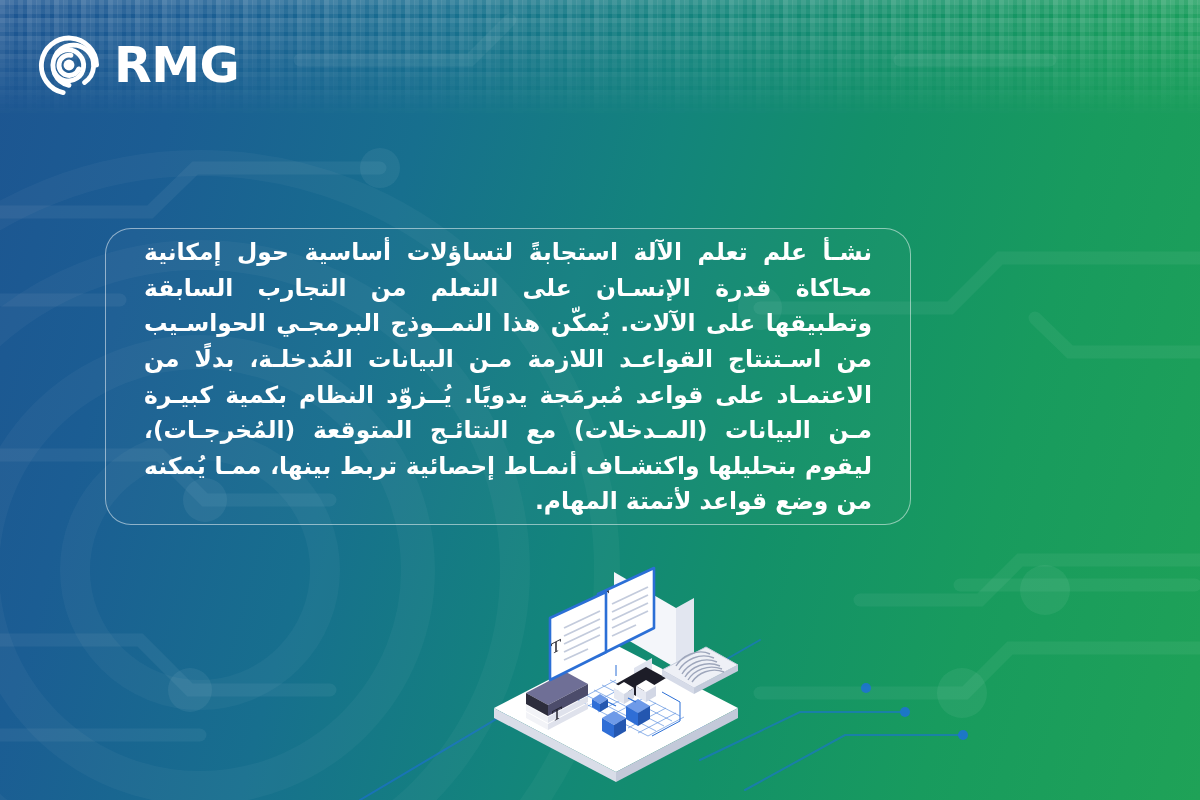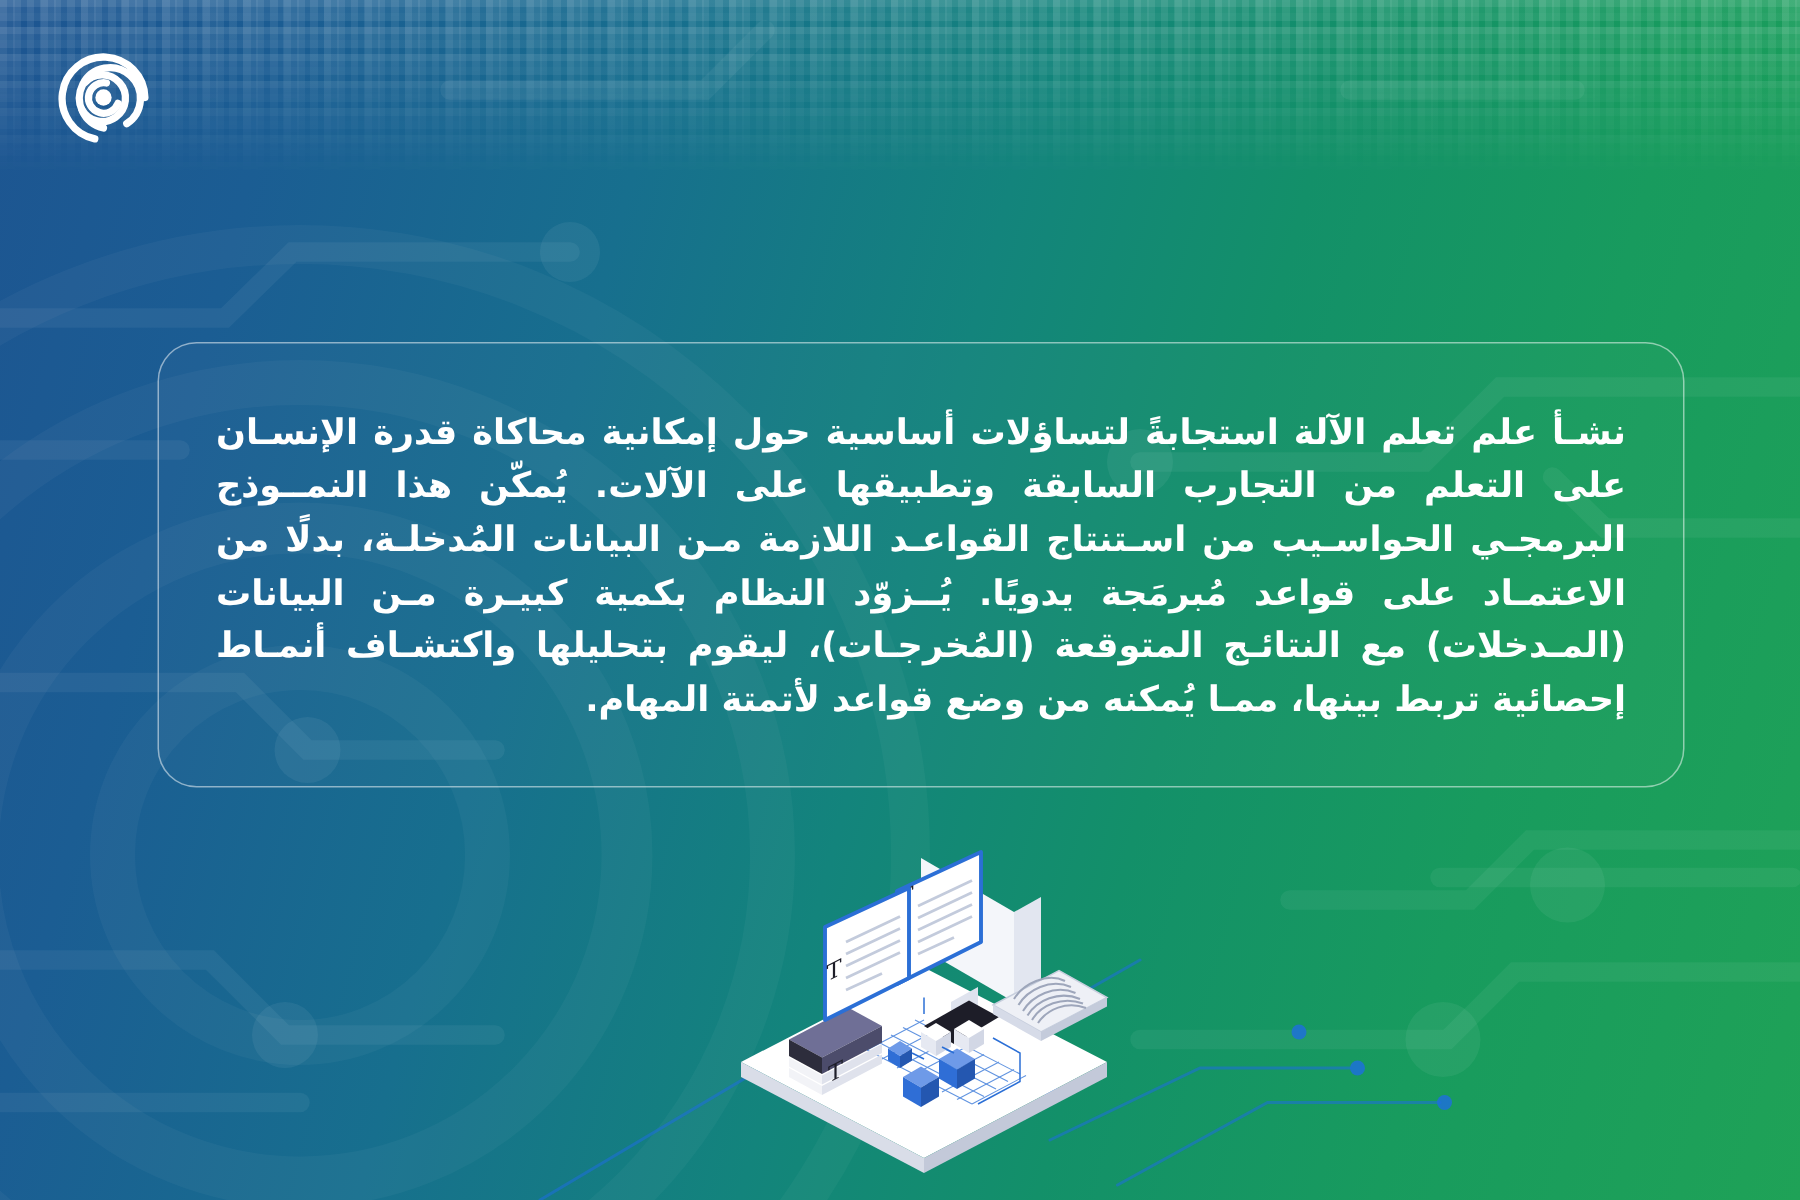--- a/index.html
+++ b/index.html
@@ -117,21 +117,21 @@
     direction: rtl;
     white-space: nowrap;
   }
 
   
 
   .body-card {
     position: absolute;
     left: 105px;
     top: 228px;
-    width: 1018px;
+    width: 806px;
     height: 297px;
     border: 1.6px solid rgba(255,255,255,0.5);
     border-radius: 26px;
     background: rgba(255,255,255,0.025);
     padding: 24px 38px 22px 38px;
     display: flex;
     align-items: center;
   }
   .body-text {
     color: #ffffff;
@@ -213,20 +213,21 @@
   <div class="logo">
     <svg class="logo-mark" viewBox="0 0 64 64">
       <g fill="none" stroke="#ffffff" stroke-linecap="round">
         <path d="M26 60.5 A28.5 28.5 0 1 1 60.5 32" stroke-width="5"></path>
         <path d="M48 50 A21 21 0 1 0 32 53" stroke-width="5"></path>
         <path d="M19 22 A16 16 0 1 1 17 40" stroke-width="5"></path>
         <path d="M42 36 A10.5 10.5 0 1 1 34 22" stroke-width="5"></path>
       </g>
       <circle cx="32" cy="32" r="5.6" fill="#ffffff"></circle>
     </svg>
+    <span class="logo-word">RMG</span>
   </div>
 
 
   <div class="body-card">
     <p class="body-text">نشـأ علم تعلم الآلة استجابةً لتساؤلات أساسية حول إمكانية محاكاة قدرة الإنسـان على التعلم من التجارب السابقة وتطبيقها على الآلات. يُمكّن هذا النمــوذج البرمجـي الحواسـيب من اسـتنتاج القواعـد اللازمة مـن البيانات المُدخلـة، بدلًا من الاعتمـاد على قواعد مُبرمَجة يدويًا. يُــزوّد النظام بكمية كبيـرة مـن البيانات (المـدخلات) مع النتائـج المتوقعة (المُخرجـات)، ليقوم بتحليلها واكتشـاف أنمـاط إحصائية تربط بينها، ممـا يُمكنه من وضع قواعد لأتمتة المهام.</p>
   </div>
 
   <div class="illustration">
     <svg viewBox="0 0 300 240">
 

